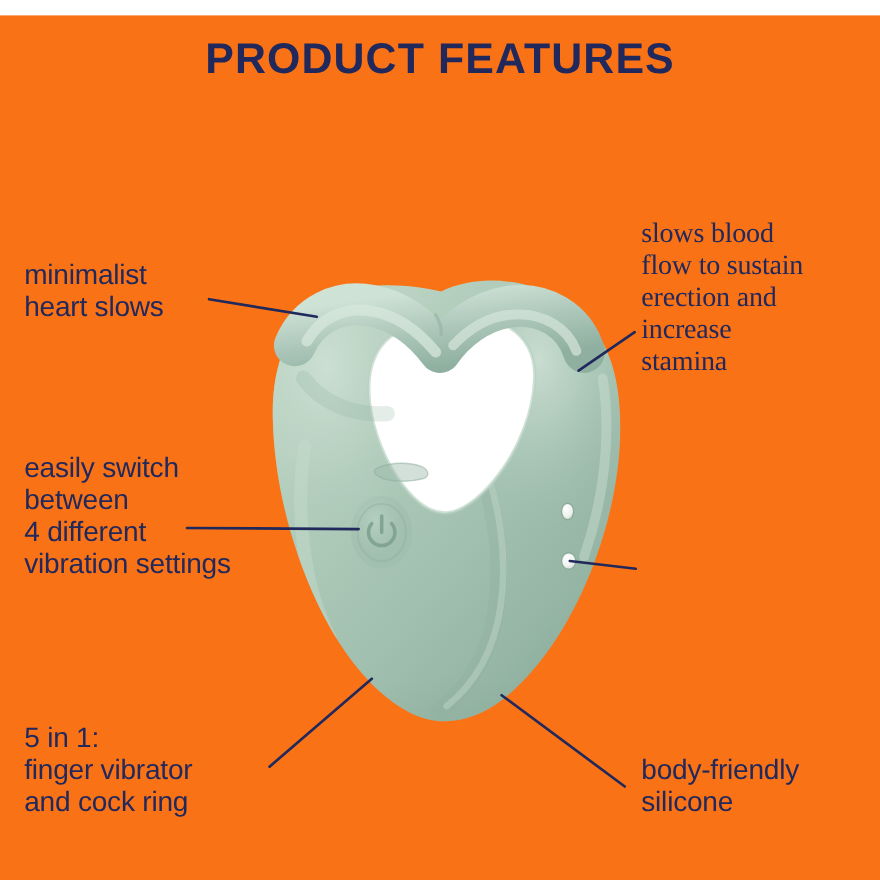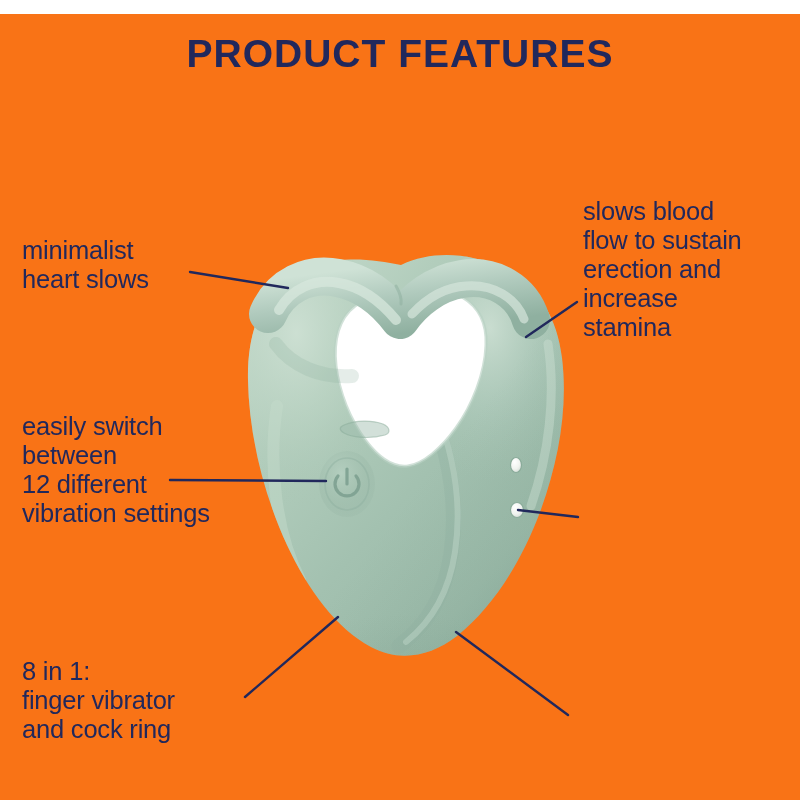--- a/index.html
+++ b/index.html
@@ -43,21 +43,21 @@
     font-family: "Liberation Sans", sans-serif;
     white-space: pre-line;
     letter-spacing: -0.2px;
   }
   .callout.left  { text-align: left; }
   .callout.right { text-align: left; }
 
   #callout-heart-design    { left: 22px;  top: 222px; width: 235px; }
   #callout-vibration       { left: 22px;  top: 398px; width: 255px; }
   #callout-two-in-one      { left: 22px;  top: 643px; width: 265px; }
-  #callout-blood-flow      { left: 583px; top: 183px; width: 215px; }
+  #callout-blood-flow      { left: 583px; top: 183px; width: 215px; font-family: Liberation Serif, serif; }
   #callout-magnetic        { left: 583px; top: 450px; width: 215px; }
   #callout-silicone        { left: 583px; top: 672px; width: 215px; }
 
   
   #stage {
     position: absolute;
     left: 0;
     top: 0;
     width: 800px;
     height: 800px;
@@ -248,28 +248,30 @@
       <line x1="578" y1="503" x2="518" y2="496"></line>
       <line x1="568" y1="701" x2="456" y2="618"></line>
     </g>
   </svg>
 
   <div class="callout left" id="callout-heart-design">minimalist
 heart slows</div>
 
   <div class="callout left" id="callout-vibration">easily switch
 between
-12 different
+4 different
 vibration settings</div>
 
-  <div class="callout left" id="callout-two-in-one">8 in 1:
+  <div class="callout left" id="callout-two-in-one">5 in 1:
 finger vibrator
 and cock ring</div>
 
   <div class="callout right" id="callout-blood-flow">slows blood
 flow to sustain
 erection and
 increase
 stamina</div>
 
 
+  <div class="callout right" id="callout-silicone">body-friendly
+silicone</div>
 
 </div>
 
 </body></html>

